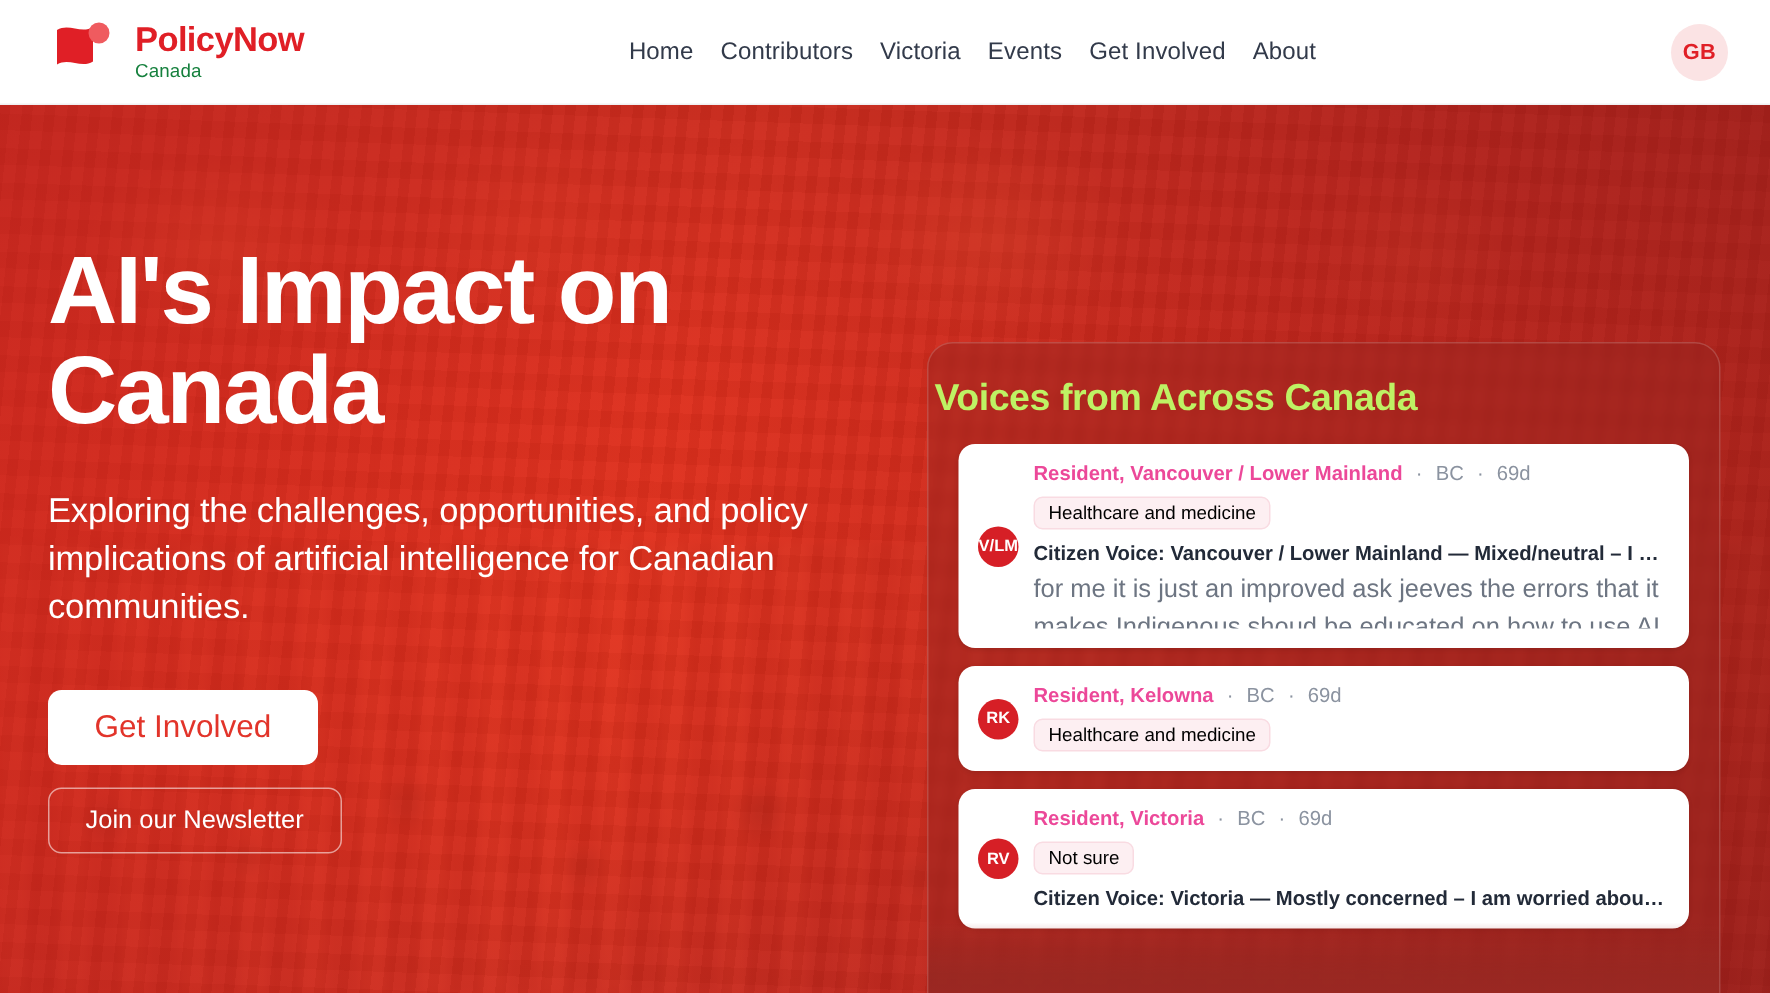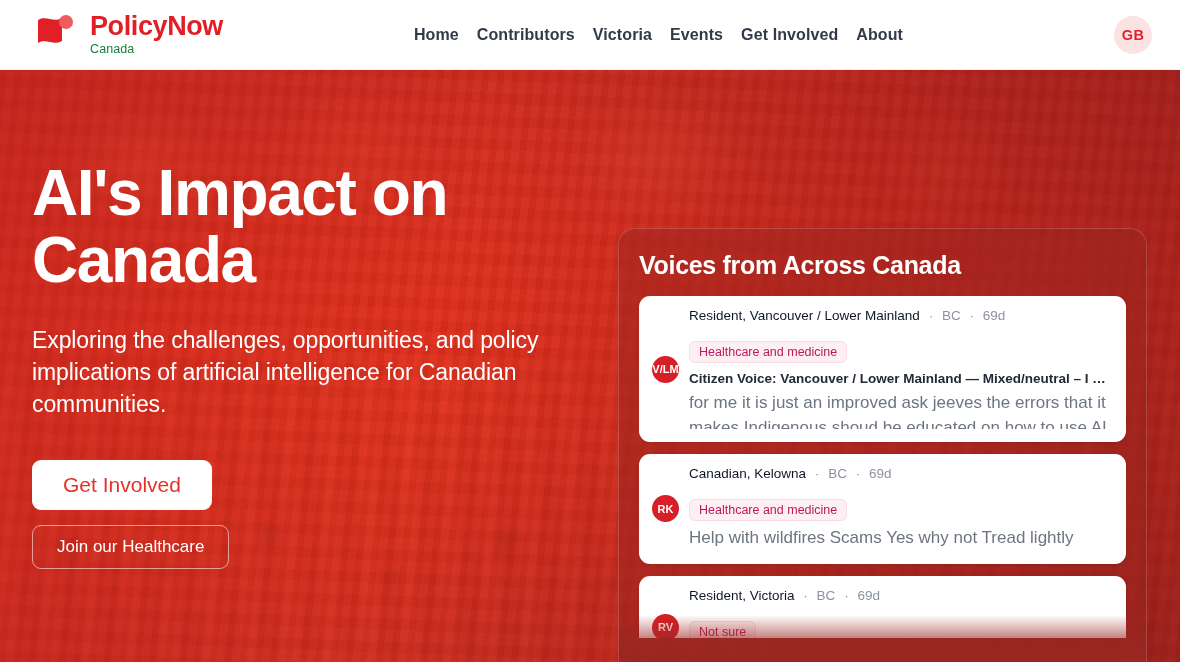--- a/index.html
+++ b/index.html
@@ -15,26 +15,26 @@
     background:#ffffff;
     display:flex; align-items:center;
     padding:0 28px 0 32px;
     position:relative; z-index:20;
     border-bottom:1px solid #f0f0f2;
   }
   .brand{ display:flex; align-items:center; gap:12px; }
   .brand-mark{ position:relative; width:46px; height:42px; flex:0 0 auto; }
   .brand-mark svg{ display:block; }
   .brand-text{ display:flex; flex-direction:column; line-height:1; }
-  .brand-title{ font-size:27px; font-weight:bold; color:#e01f26; letter-spacing:-0.4px; }
+  .brand-title{ font-size:23px; font-weight:bold; color:#e01f26; letter-spacing:-0.4px; }
   .brand-sub{ font-size:12.5px; color:#15803d; margin-top:3px; letter-spacing:.1px; }
 
   .nav{
     flex:1; display:flex; align-items:center;
-    justify-content:center; gap:18px; margin-left:-20px;font-weight:bold;
+    justify-content:center; gap:18px; margin-left:-20px;
   }
   .nav a{
     font-size:16px; color:#323a4a; text-decoration:none;
     letter-spacing:.1px; white-space:nowrap;
   }
   .avatar-btn{
     width:38px; height:38px; border-radius:50%;
     background:#fbe3e4; color:#e01f26;
     display:flex; align-items:center; justify-content:center;
     font-size:14.5px; font-weight:bold; letter-spacing:.3px;
@@ -111,48 +111,48 @@
   
   .voices{
     position:absolute; left:618px; top:158px; width:529px; height:478px;
     background:rgba(150,38,32,.46);
     border:1px solid rgba(255,255,255,.17);
     border-radius:17px;
     overflow:hidden; z-index:6;
     backdrop-filter:blur(2px);
   }
   .voices-title{
-    font-size:25px; font-weight:bold; color:#ffffff;
-    padding:22px 0 16px 20px; letter-spacing:-.3px;
+    font-size:25px; font-weight:bold; color:#bef264;
+    padding:22px 0 16px 4px; letter-spacing:-.3px;
   }
   .voices-scroll{
     height:342px; overflow:hidden;
     padding:0 20px; display:flex; flex-direction:column; gap:12px;
   }
   .vcard{
     background:#ffffff; border-radius:11px;
     padding:12px 14px 13px 13px; flex:0 0 auto;
     box-shadow:0 1px 3px rgba(0,0,0,.10);
   }
   .vcard-head{ display:flex; align-items:center; gap:10px; }
   .vavatar{
     width:27px; height:27px; border-radius:50%;
     background:#d61f26; color:#ffffff;
     display:flex; align-items:center; justify-content:center;
     font-size:11px; font-weight:bold; flex:0 0 auto;
     overflow:hidden; white-space:nowrap; margin-top:1px;
   }
   .vbody{ flex:1; min-width:0; }
   .vmeta{ font-size:13.5px; color:#8b93a0; white-space:nowrap; overflow:hidden; }
-  .vmeta .who{ color:#0f172a; font-weight:normal; }
+  .vmeta .who{ color:#ec4899; font-weight:bold; }
   .vmeta .dot{ margin:0 5px; }
   .vtag{
-    display:inline-block; margin-top:18px;
+    display:inline-block; margin-top:8px;
     background:#fdeff2; border:1px solid #f9dbe2;
-    color:#be185d; font-size:12.5px;
+    color:#000000; font-size:12.5px;
     padding:3px 9px; border-radius:6px;
   }
   .vtitle{
     margin-top:8px; font-size:13.5px; font-weight:bold; color:#222a38;
     white-space:nowrap; overflow:hidden; text-overflow:ellipsis;
   }
   .vexcerpt{
     margin-top:5px; font-size:17px; line-height:1.45; color:#6d7582;
     max-height:38px; overflow:hidden;
   }
@@ -197,21 +197,21 @@
   <div class="hero-photo"></div>
   <div class="hero-crowd"></div>
   <div class="hero-tint"></div>
 
   <div class="hero-inner">
     <div class="hero-left">
       <h1 class="hero-h1">AI's Impact on Canada</h1>
       <p class="hero-sub">Exploring the challenges, opportunities, and policy implications of artificial intelligence for Canadian communities.</p>
       <div class="hero-actions">
         <button class="btn-primary">Get Involved</button>
-        <button class="btn-outline">Join our Healthcare</button>
+        <button class="btn-outline">Join our Newsletter</button>
       </div>
     </div>
   </div>
 
   <section class="voices">
     <div class="voices-title">Voices from Across Canada</div>
 
     <div class="voices-scroll">
 
       <article class="vcard">
@@ -230,28 +230,27 @@
             <div class="vexcerpt">for me it is just an improved ask jeeves the errors that it makes Indigenous shoud be educated on how to use AI like the general…</div>
           </div>
         </div>
       </article>
 
       <article class="vcard">
         <div class="vcard-head">
           <div class="vavatar">RK</div>
           <div class="vbody">
             <div class="vmeta">
-              <span class="who">Canadian, Kelowna</span>
+              <span class="who">Resident, Kelowna</span>
               <span class="dot">·</span>
               <span>BC</span>
               <span class="dot">·</span>
               <span>69d</span>
             </div>
             <span class="vtag">Healthcare and medicine</span>
-            <div class="vexcerpt">Help with wildfires Scams Yes why not Tread lightly</div>
           </div>
         </div>
       </article>
 
       <article class="vcard">
         <div class="vcard-head">
           <div class="vavatar">RV</div>
           <div class="vbody">
             <div class="vmeta">
               <span class="who">Resident, Victoria</span>

